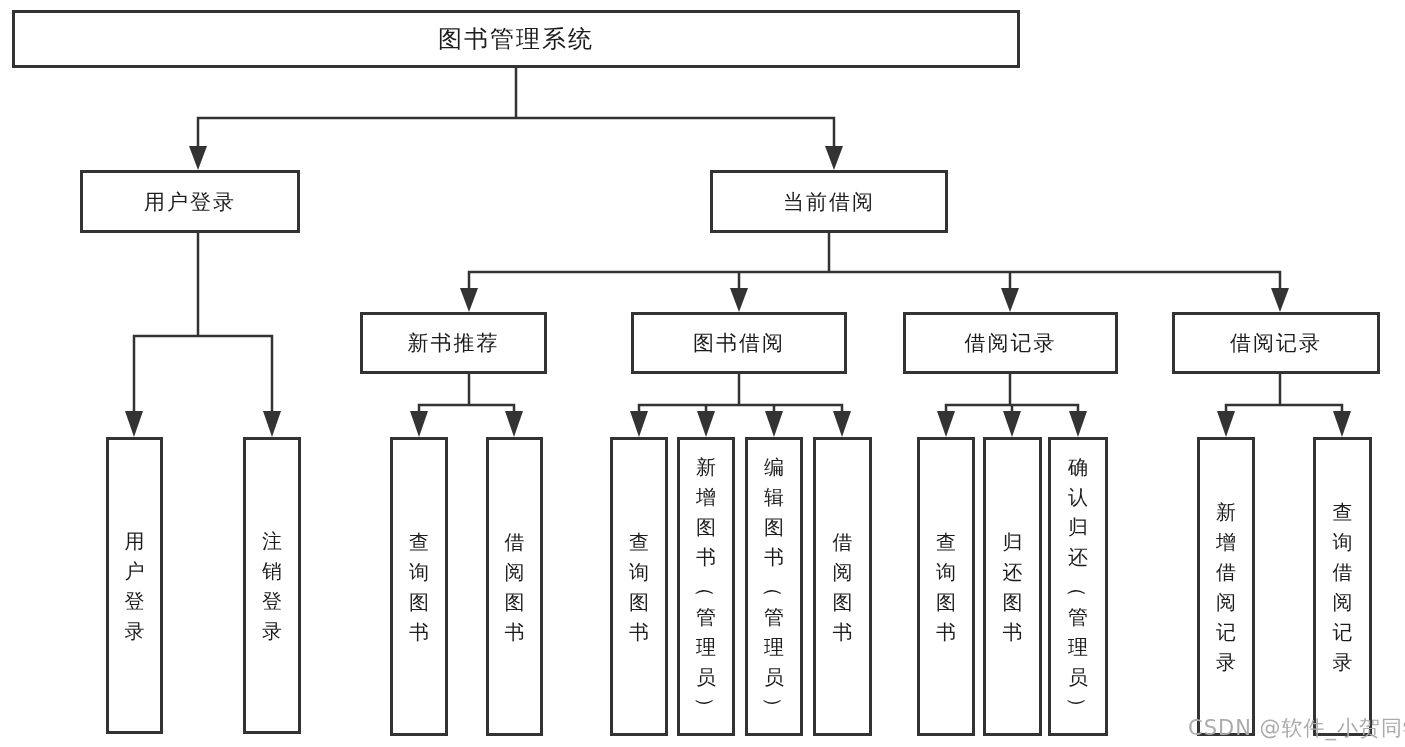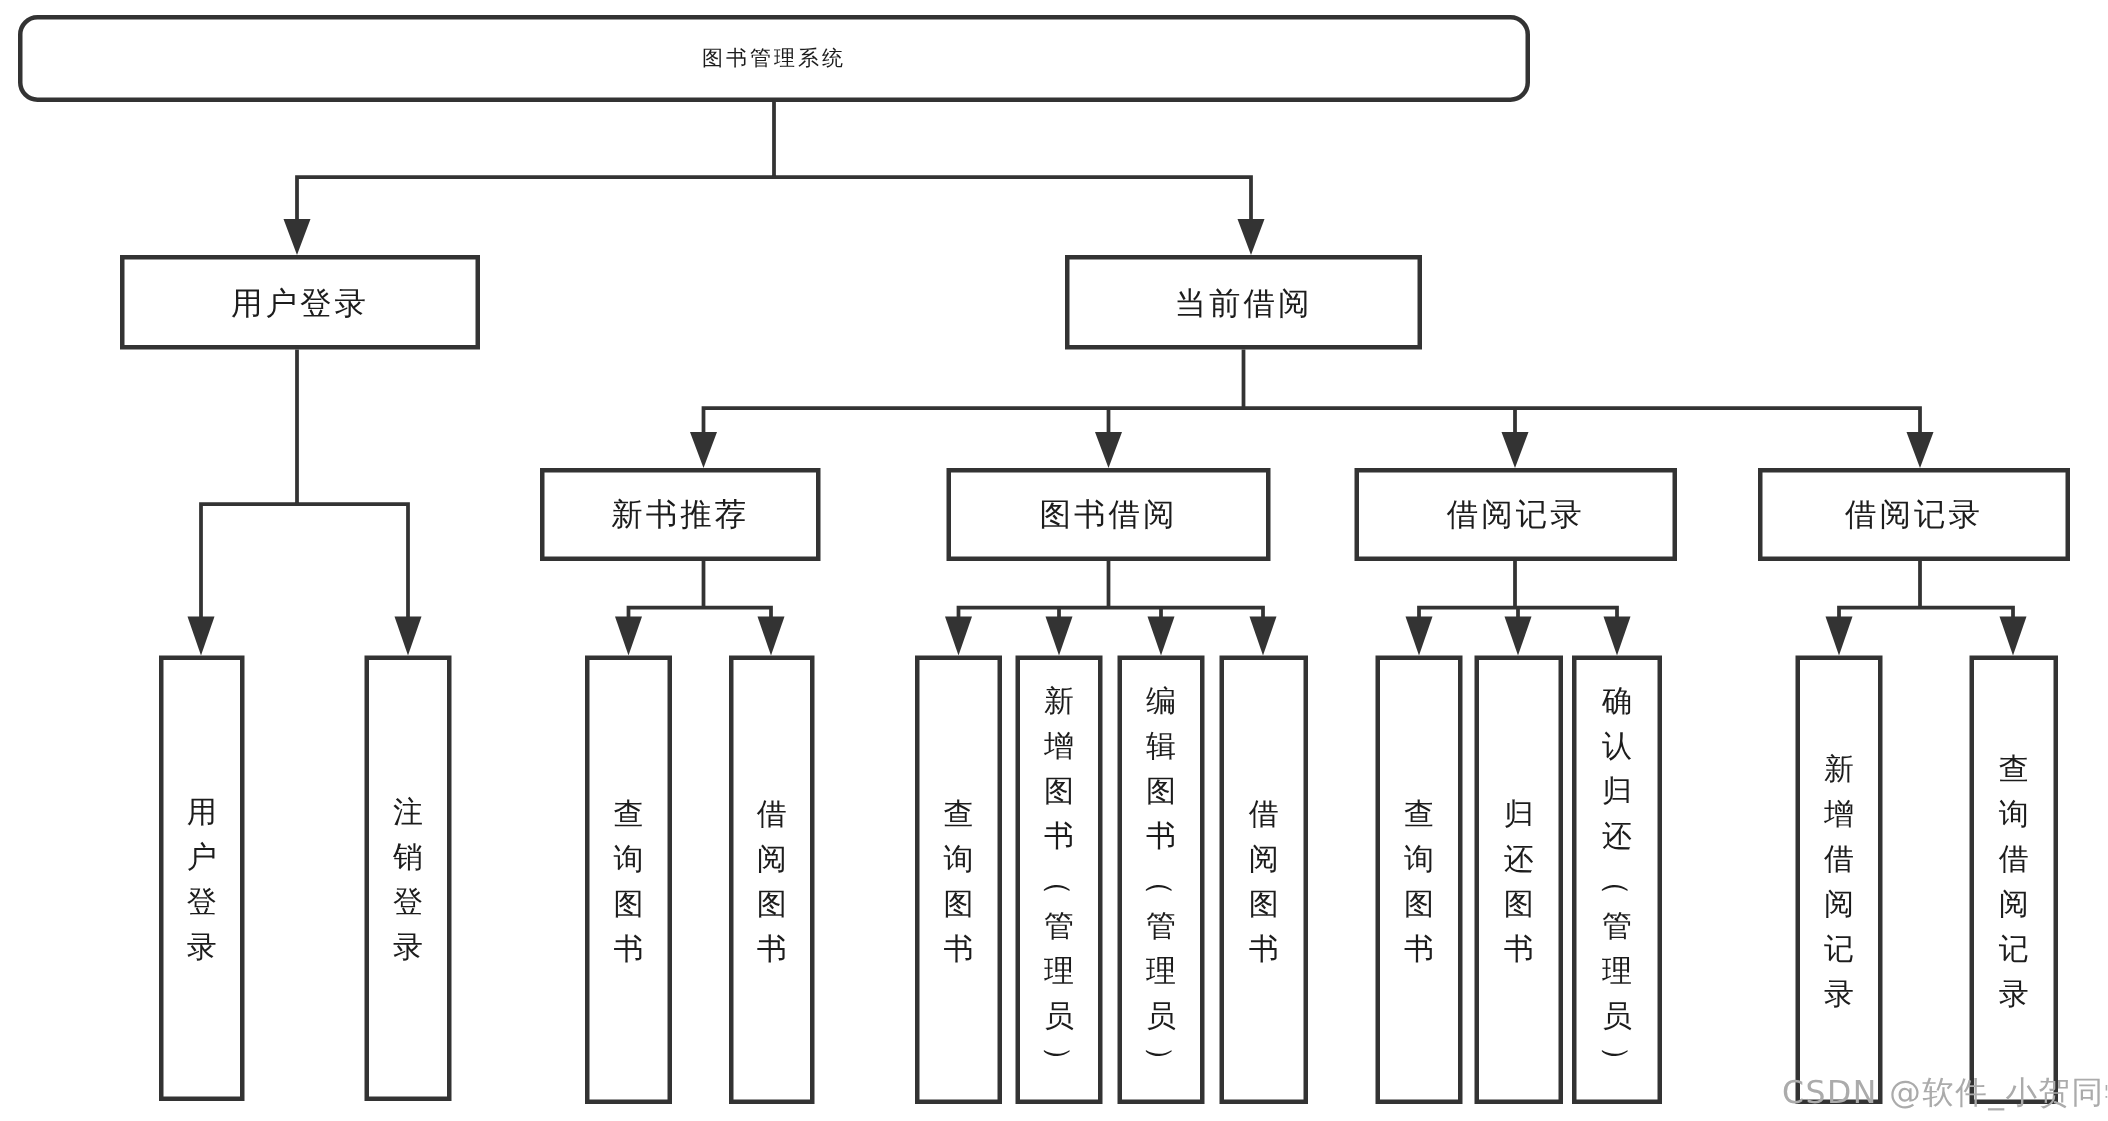--- a/index.html
+++ b/index.html
@@ -24,39 +24,39 @@
     background: #ffffff;
   }
   .hbox {
     display: flex;
     align-items: center;
     justify-content: center;
     font-size: 21px;
     letter-spacing: 2px;
     white-space: nowrap;
   }
-  .hbox.root { font-size: 14px; border-radius: 13px; }
+  .hbox.root { font-size: 24px; }
   .vbox {
     display: flex;
     flex-direction: column;
     align-items: center;
     justify-content: center;
     font-size: 20px;
   }
   .vbox span {
     display: block;
     height: 30px;
     line-height: 30px;
     text-align: center;
   }
   .vbox span.vpunct { transform: rotate(90deg); }
 
   
   .p-root { left: 12px;  top: 10px;  width: 1008px; height: 58px; }
-  .p-l2a  { left: 80px;  top: 170px; width: 240px;  height: 63px; }
+  .p-l2a  { left: 80px;  top: 170px; width: 220px;  height: 63px; }
   .p-l2b  { left: 710px; top: 170px; width: 238px;  height: 63px; }
   .p-l3a  { left: 360px; top: 312px; width: 187px;  height: 62px; font-family: Liberation Mono, monospace; }
   .p-l3b  { left: 631px; top: 312px; width: 216px;  height: 62px; }
   .p-l3c  { left: 903px; top: 312px; width: 215px;  height: 62px; }
   .p-l3d  { left: 1172px;top: 312px; width: 208px;  height: 62px; }
 
   .p-u0 { left: 106px;  top: 437px; width: 57px; height: 297px; }
   .p-u1 { left: 243px;  top: 437px; width: 58px; height: 297px; }
   .p-n0 { left: 390px;  top: 437px; width: 58px; height: 299px; }
   .p-n1 { left: 486px;  top: 437px; width: 57px; height: 299px; }

